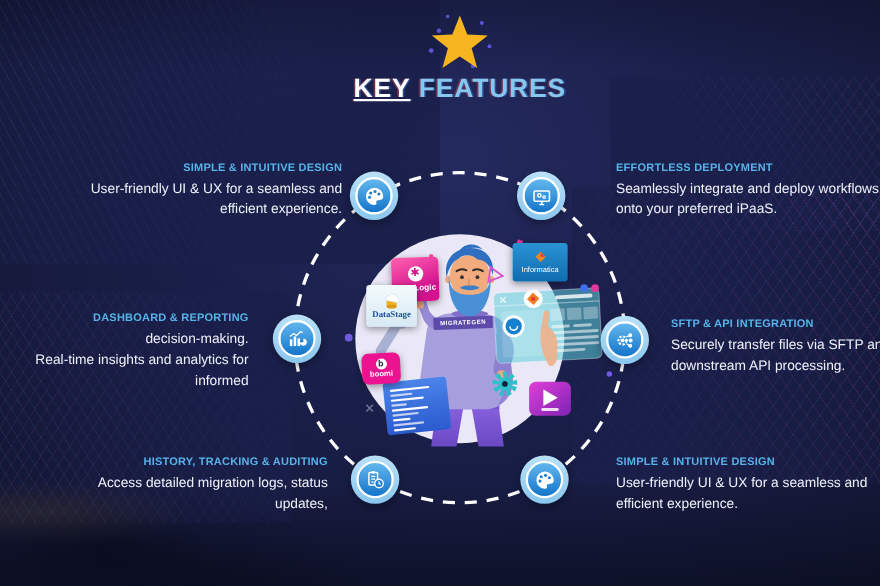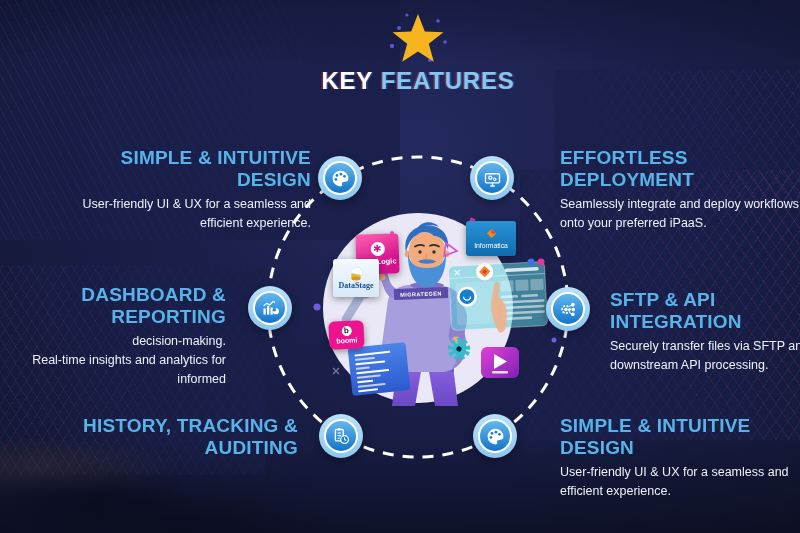--- a/index.html
+++ b/index.html
@@ -34,25 +34,25 @@
       radial-gradient(210px 42px at 10% 58%, rgba(96,78,58,0.30), transparent 70%),
       radial-gradient(150px 55px at 28% 80%, rgba(8,10,24,0.55), transparent 70%),
       radial-gradient(220px 70px at 55% 95%, rgba(10,12,28,0.5), transparent 72%);}
   .vignette{left:0;top:0;width:800px;height:533px;
     background:linear-gradient(180deg, rgba(5,8,20,0.25) 0%, transparent 12%, transparent 82%, rgba(5,8,20,0.5) 100%);}
   
   .star-wrap{position:absolute;left:418px;top:8px;transform:translateX(-50%);width:70px;height:58px;}
   .heading{position:absolute;left:418px;top:67px;transform:translateX(-50%);
     white-space:nowrap;font-size:24px;font-weight:bold;letter-spacing:0.8px;
     text-shadow:-1.5px 0 0 rgba(255,70,70,0.35), 1.5px 0 0 rgba(70,150,255,0.35);}
-  .heading .t1{color:#ffffff;}
+  .heading .t1{color:#ffffff;text-decoration:underline;}
   .heading .t2{color:#84c7ef;}
   
   .feature{position:absolute;}
-  .feature h3{margin:0 0 4px;font-size:19px;color:#57b3e9;font-weight:bold;letter-spacing:0.2px;}
+  .feature h3{margin:0 0 4px;font-size:10px;color:#57b3e9;font-weight:bold;letter-spacing:0.2px;}
   .feature .line{display:block;font-size:12.5px;color:#edf2f9;line-height:1.5;}
   .align-right{text-align:right;}
   .f1{left:55px;top:147px;width:256px;}
   .f2{left:560px;top:147px;width:250px;}
   .f3{left:0px;top:284px;width:226px;text-align:right;}
   .f4{left:610px;top:289px;width:200px;}
   .f4 .line{white-space:nowrap;}
   .f5{left:42px;top:415px;width:256px;}
   .f6{left:560px;top:415px;width:250px;}
   
@@ -366,20 +366,21 @@
   <div class="feature f4">
     <h3>SFTP &amp; API INTEGRATION</h3>
     <p style="margin:0">
       <span class="line">Securely transfer files via SFTP and en</span>
       <span class="line">downstream API processing.</span>
     </p>
   </div>
   <div class="feature f5 align-right">
     <h3>HISTORY, TRACKING &amp; AUDITING</h3>
     <p style="margin:0">
+      <span class="line">Access detailed migration logs, status updates,</span>
     </p>
   </div>
   <div class="feature f6">
     <h3>SIMPLE &amp; INTUITIVE DESIGN</h3>
     <p style="margin:0">
       <span class="line">User-friendly UI &amp; UX for a seamless and</span>
       <span class="line">efficient experience.</span>
     </p>
   </div>
 

